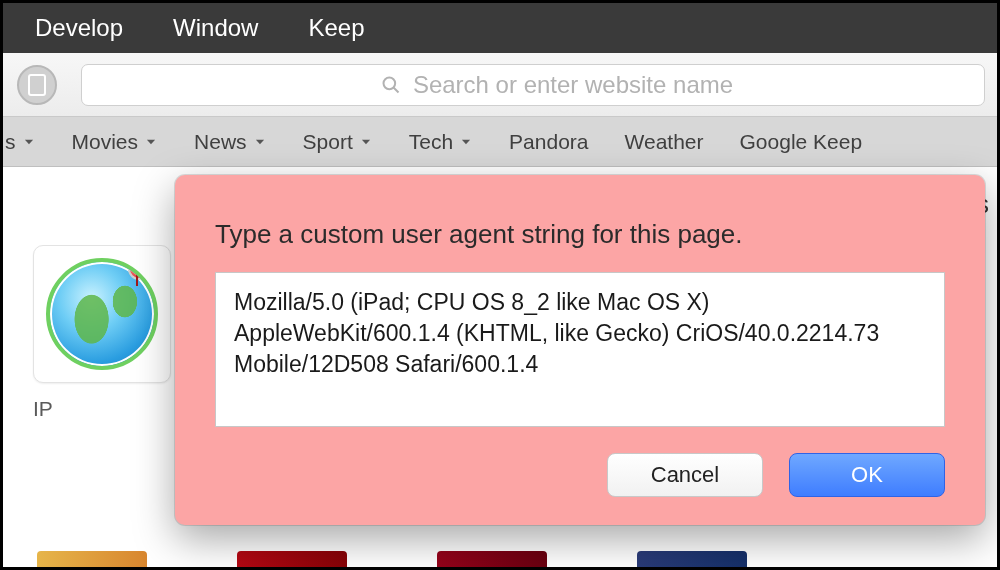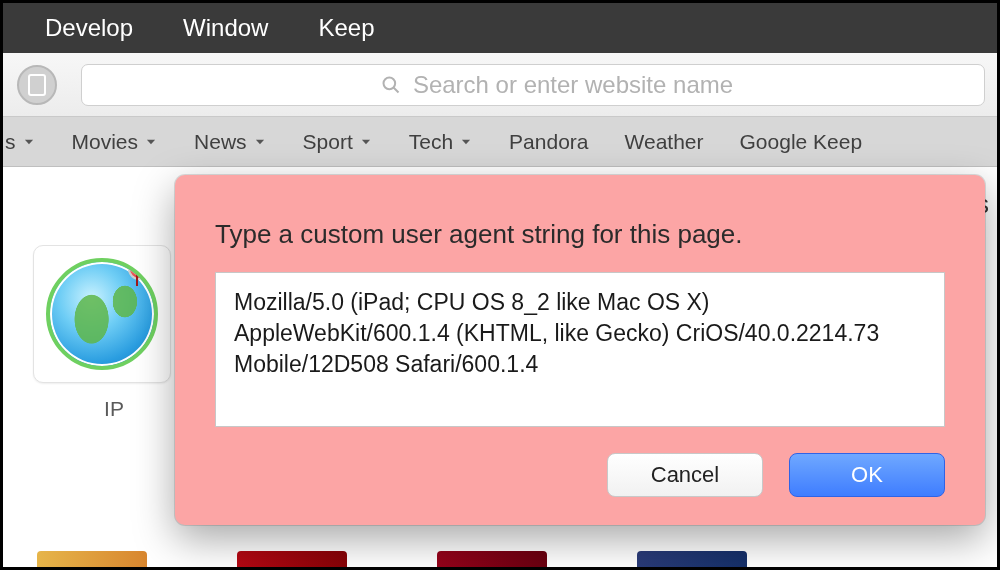--- a/index.html
+++ b/index.html
@@ -1,20 +1,20 @@
 <!DOCTYPE html>
 <html><head>
 <meta charset="utf-8">
 <style>
   * { box-sizing: border-box; margin: 0; padding: 0; }
   html, body { width: 1000px; height: 570px; overflow: hidden; font-family: -apple-system, "Helvetica Neue", Helvetica, Arial, sans-serif; }
   .frame { position: relative; width: 1000px; height: 570px; border: 3px solid #000; background: #f2f2f2; }
 
   
-  .menubar { height: 50px; background: #3a3a3a; display: flex; align-items: center; padding-left: 42px; }
+  .menubar { height: 50px; background: #3a3a3a; display: flex; align-items: center; padding-left: 32px; }
   .menubar .menu-item { color: #fff; font-size: 24px; margin-right: 50px; cursor: default; }
 
   
   .toolbar { height: 64px; background: linear-gradient(#f7f7f7, #ececec); border-bottom: 1px solid #c9c9c9; display: flex; align-items: center; padding: 0 12px 0 14px; }
   .stop-icon { width: 40px; height: 40px; border-radius: 50%; background: #d0d0d0; border: 2px solid #b8b8b8; display: flex; align-items: center; justify-content: center; margin-right: 24px; }
   .stop-icon::before { content: ""; width: 14px; height: 18px; border-radius: 3px; border: 2px solid #fff; background: #d0d0d0; }
   .addressbar { flex: 1; height: 42px; background: #fff; border: 1px solid #cfcfcf; border-radius: 7px; display: flex; align-items: center; justify-content: center; color: #b2b2b2; font-size: 24px; padding-left: 48px; }
   .addressbar .mag { margin-right: 12px; display: inline-flex; }
   .addressbar .mag svg { width: 20px; height: 20px; }
 
@@ -23,21 +23,21 @@
   .bookmark { display: flex; align-items: center; margin: 0 18px; cursor: default; }
   .bookmark.first { margin-left: -6px; }
   .chev { margin-left: 6px; display: inline-flex; }
   .chev svg { width: 14px; height: 14px; }
   .bookmark.cut { margin-right: 12px; }
 
   
   .content { position: relative; height: calc(100% - 50px - 64px - 50px); background: #fff; }
 
   
-  .tile { position: absolute; left: 30px; top: 78px; width: 162px; text-align: center; }
+  .tile { position: absolute; left: 30px; top: 78px; width: 162px; text-align: left; }
   .tile-box { width: 138px; height: 138px; background: #fff; border: 1px solid #e3e3e3; border-radius: 10px; box-shadow: 0 1px 2px rgba(0,0,0,0.07); display: flex; align-items: center; justify-content: center; margin-bottom: 14px; }
   .tile-label { font-size: 21px; color: #5a5a5a; }
 
   .globe { position: relative; width: 112px; height: 112px; border-radius: 50%; background: radial-gradient(circle at 40% 35%, #caf2ff 0%, #6ecdf5 35%, #2a9de0 70%, #1374b4 100%); border: 4px solid #6fd060; box-shadow: 0 0 0 2px #fff inset; overflow: hidden; }
   .globe::before { content: ""; position: absolute; inset: 0; background:
       radial-gradient(ellipse 28px 40px at 40% 55%, #5fb74a 0%, #5fb74a 60%, transparent 62%),
       radial-gradient(ellipse 20px 26px at 72% 38%, #5fb74a 0%, #5fb74a 60%, transparent 62%); opacity: 0.85; }
   .globe .pin { position: absolute; top: -4px; right: 4px; width: 26px; height: 26px; }
   .globe .pin::before { content: ""; position: absolute; top: 0; left: 4px; width: 18px; height: 18px; border-radius: 50%; background: radial-gradient(circle at 35% 30%, #ff8a8a, #d62828); border: 2px solid #cfcfcf; }
   .globe .pin::after { content: ""; position: absolute; top: 16px; left: 12px; width: 2px; height: 12px; background: #a01818; }

